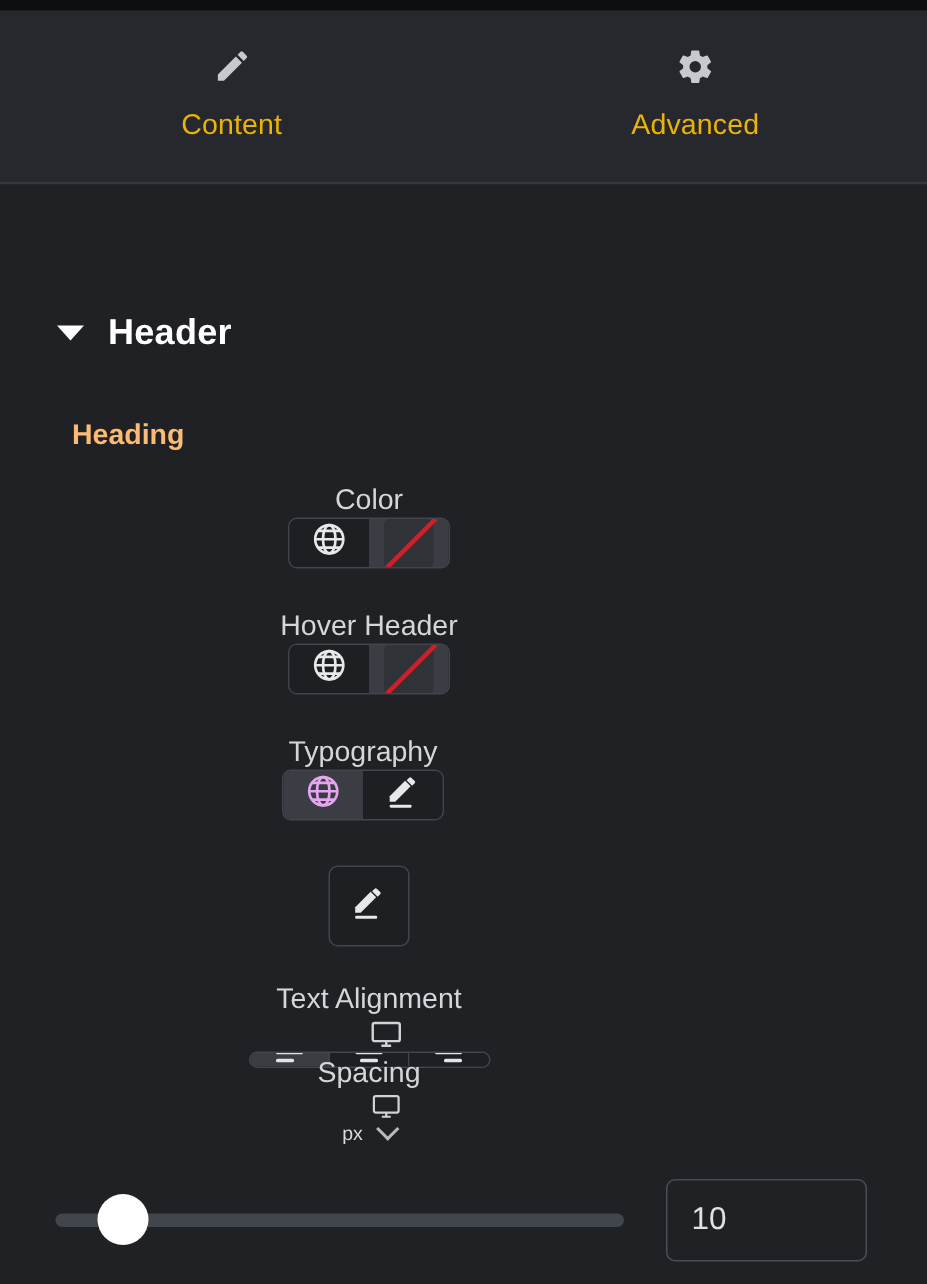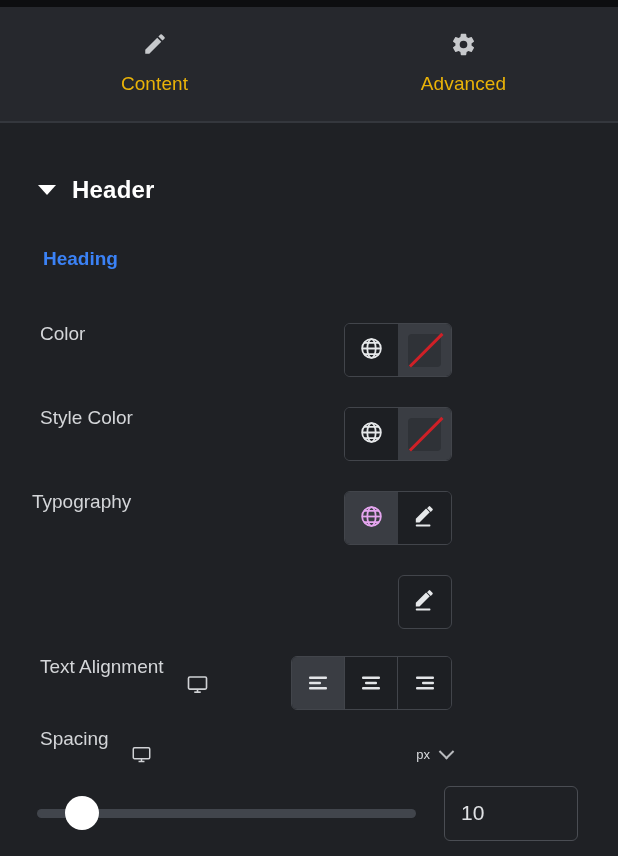--- a/index.html
+++ b/index.html
@@ -100,49 +100,51 @@
     background: #1f2125;
     overflow: hidden;
   }
 
   .section-head {
     display: flex;
     align-items: center;
     gap: 16px;
     padding: 53px 0 0 38px;
     cursor: pointer;
+    margin-top: 32px;
   }
   .caret {
     width: 0; height: 0;
     border-left: 9px solid transparent;
     border-right: 9px solid transparent;
     border-top: 10px solid #ffffff;
   }
   .section-title {
     font-size: 24px;
     font-weight: bold;
     color: #ffffff;
     letter-spacing: .2px;
   }
 
   .group-label {
-    padding: 44px 0 0 28px;
+    padding: 44px 0 0 48px;
     font-size: 19px;
     font-weight: bold;
-    color: #3b82f6;
-    margin-left: 15px;
+    color: #fdba74;
   }
 
   
   .row {
     position: absolute;
     left: 0;
     width: 492px;
     display: flex;
+    align-items: center;
     padding: 0 40px 0 40px;
+    flex-direction: column;
   }
   .row-label {
     font-size: 19px;
     color: #d4d6d9;
     white-space: nowrap;
   }
   .row-spacer { flex: 1 1 auto; }
 
   .device-icon {
     margin-left: 22px;
@@ -342,21 +344,21 @@
             </svg>
           </span>
         </div>
         <div class="ctl-cell light">
           <span class="swatch-none"></span>
         </div>
       </div>
     </div>
 
     <div class="row" style="top:284px; height:56px;">
-      <span class="row-label">Style Color</span>
+      <span class="row-label">Hover Header</span>
       <span class="row-spacer"></span>
       <div class="ctl-group">
         <div class="ctl-cell dark">
           <span class="globe">
             <svg width="25" height="25" viewBox="0 0 24 24" fill="none" stroke="currentColor" stroke-width="1.7">
               <circle cx="12" cy="12" r="9"></circle>
               <ellipse cx="12" cy="12" rx="4" ry="9"></ellipse>
               <line x1="3" y1="12" x2="21" y2="12"></line>
               <line x1="4.6" y1="6.6" x2="19.4" y2="6.6"></line>
               <line x1="4.6" y1="17.4" x2="19.4" y2="17.4"></line>
@@ -437,21 +439,21 @@
         <div class="align-btn">
           <svg width="24" height="24" viewBox="0 0 24 24" fill="currentColor">
             <rect x="3" y="5.5" width="18" height="2.4" rx="1"></rect>
             <rect x="9" y="10.8" width="12" height="2.4" rx="1"></rect>
             <rect x="3" y="16.1" width="18" height="2.4" rx="1"></rect>
           </svg>
         </div>
       </div>
     </div>
 
-    <div class="row" style="top:605px; height:52px;">
+    <div class="row" style="top:582px; height:52px;">
       <span class="row-label">Spacing</span>
       <span class="device-icon">
         <svg width="21" height="21" viewBox="0 0 24 24" fill="none" stroke="currentColor" stroke-width="1.7">
           <rect x="2.6" y="4.2" width="18.8" height="12.6" rx="1.4"></rect>
           <line x1="12" y1="16.8" x2="12" y2="20"></line>
           <line x1="8.6" y1="20" x2="15.4" y2="20"></line>
         </svg>
       </span>
       <span class="row-spacer"></span>
       <div class="unit">

